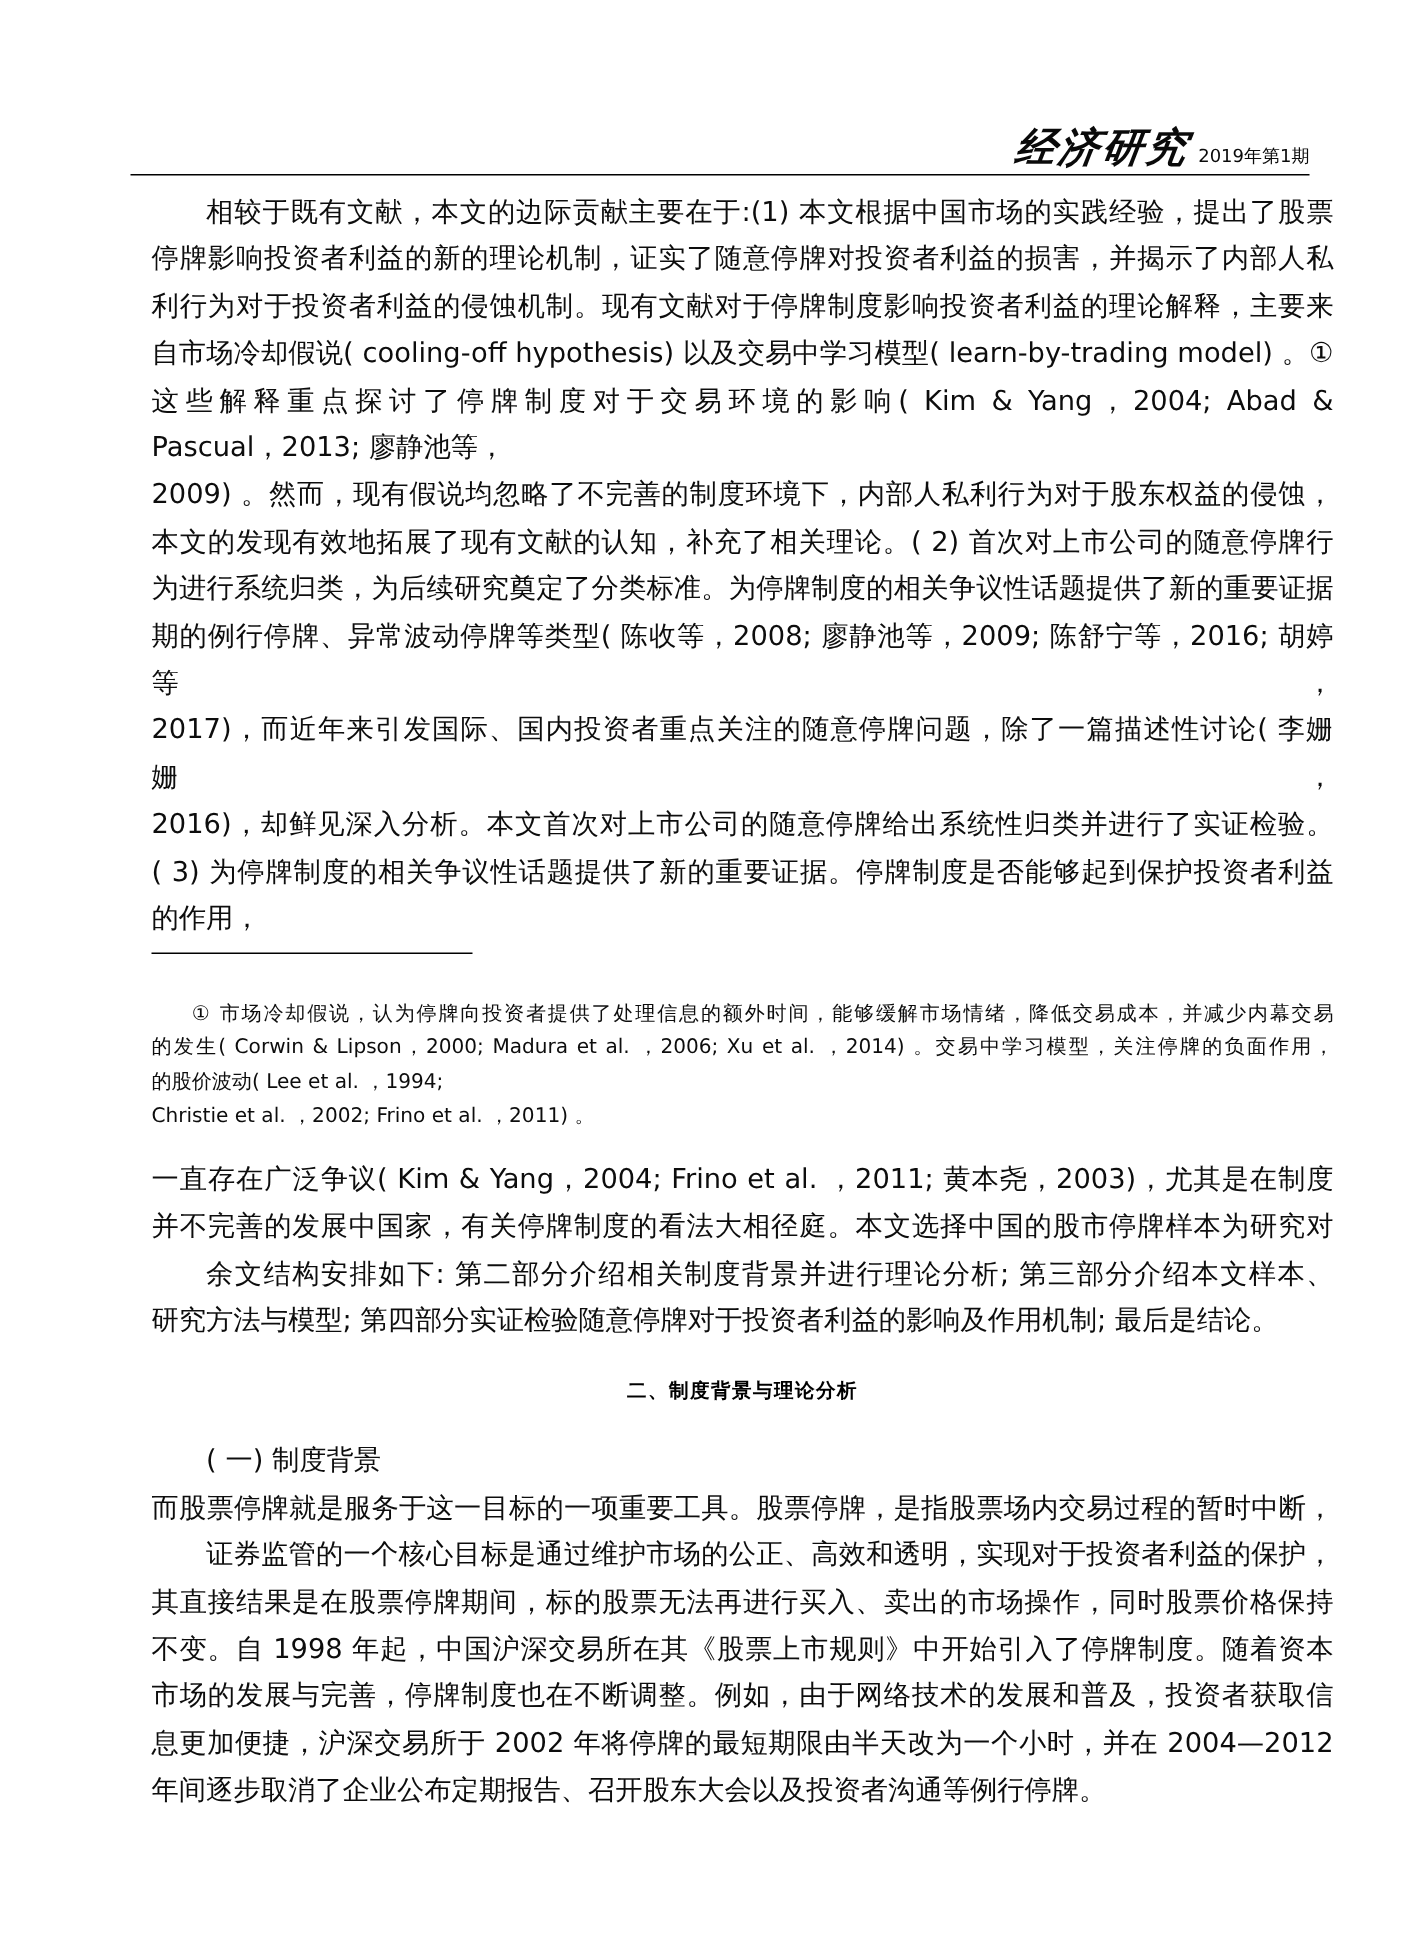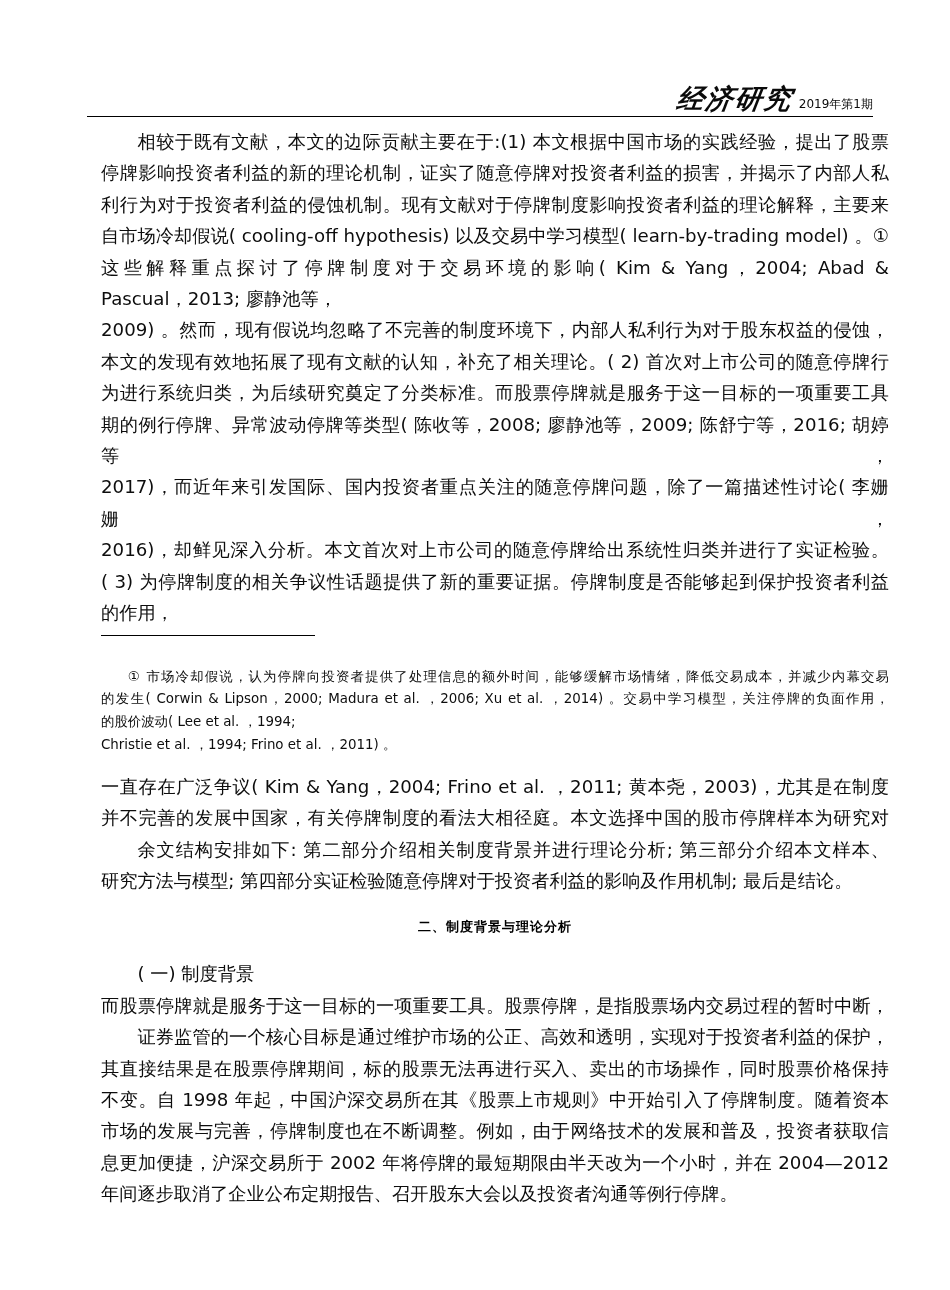--- a/index.html
+++ b/index.html
@@ -142,37 +142,37 @@
       <span class="line-spread">停牌影响投资者利益的新的理论机制，证实了随意停牌对投资者利益的损害，并揭示了内部人私</span>
       <span class="line-spread">利行为对于投资者利益的侵蚀机制。现有文献对于停牌制度影响投资者利益的理论解释，主要来</span>
       <span class="line-spread">自市场冷却假说( cooling-off hypothesis) 以及交易中学习模型( learn-by-trading model) 。①</span>
       <span class="line-spread">这些解释重点探讨了停牌制度对于交易环境的影响( Kim &amp; Yang，2004; Abad &amp;</span>
       <span style="display:block;text-align:left;">Pascual，2013; 廖静池等，</span>
     </p>
 
     <p class="tightpara">
       <span class="line-spread">2009) 。然而，现有假说均忽略了不完善的制度环境下，内部人私利行为对于股东权益的侵蚀，</span>
       <span class="line-spread">本文的发现有效地拓展了现有文献的认知，补充了相关理论。( 2) 首次对上市公司的随意停牌行</span>
-      <span class="line-spread">为进行系统归类，为后续研究奠定了分类标准。而股票停牌就是服务于这一目标的一项重要工具</span>
+      <span class="line-spread">为进行系统归类，为后续研究奠定了分类标准。为停牌制度的相关争议性话题提供了新的重要证据</span>
       <span class="line-spread">期的例行停牌、异常波动停牌等类型( 陈收等，2008; 廖静池等，2009; 陈舒宁等，2016; 胡婷等，</span>
       <span class="line-spread">2017)，而近年来引发国际、国内投资者重点关注的随意停牌问题，除了一篇描述性讨论( 李姗姗，</span>
       <span class="line-spread">2016)，却鲜见深入分析。本文首次对上市公司的随意停牌给出系统性归类并进行了实证检验。</span>
       <span class="line-spread">( 3) 为停牌制度的相关争议性话题提供了新的重要证据。停牌制度是否能够起到保护投资者利益</span>
       <span style="display:block;text-align:left;">的作用，</span>
     </p>
 
     <div class="fn-rule"></div>
 
     <div class="gap-lg"></div>
 
     <p class="footnote">
       <span class="line-spread" style="text-indent:2em;">① 市场冷却假说，认为停牌向投资者提供了处理信息的额外时间，能够缓解市场情绪，降低交易成本，并减少内幕交易</span>
       <span class="line-spread">的发生( Corwin &amp; Lipson，2000; Madura et al. ，2006; Xu et al. ，2014) 。交易中学习模型，关注停牌的负面作用，</span>
       <span style="display:block;text-align:left;">的股价波动( Lee et al. ，1994;</span>
-      <span style="display:block;text-align:left;">Christie et al. ，1994; Frino et al. ，2011) 。</span>
+      <span style="display:block;text-align:left;">Christie et al. ，2002; Frino et al. ，2011) 。</span>
     </p>
 
     <div class="gap-sm"></div>
 
     <p class="tightpara">
       <span class="line-spread">一直存在广泛争议( Kim &amp; Yang，2004; Frino et al. ，2011; 黄本尧，2003)，尤其是在制度</span>
       <span class="line-spread">并不完善的发展中国家，有关停牌制度的看法大相径庭。本文选择中国的股市停牌样本为研究对</span>
     </p>
 
     <p class="tightpara">

